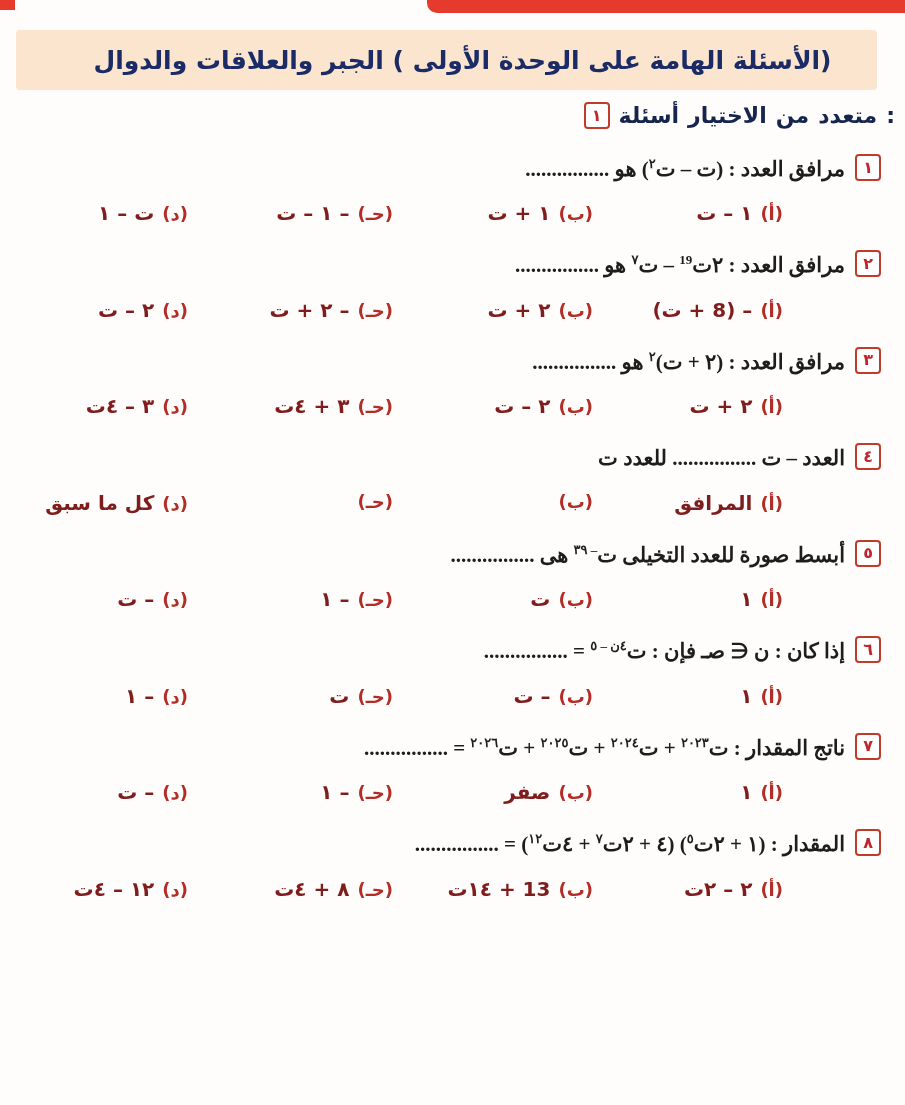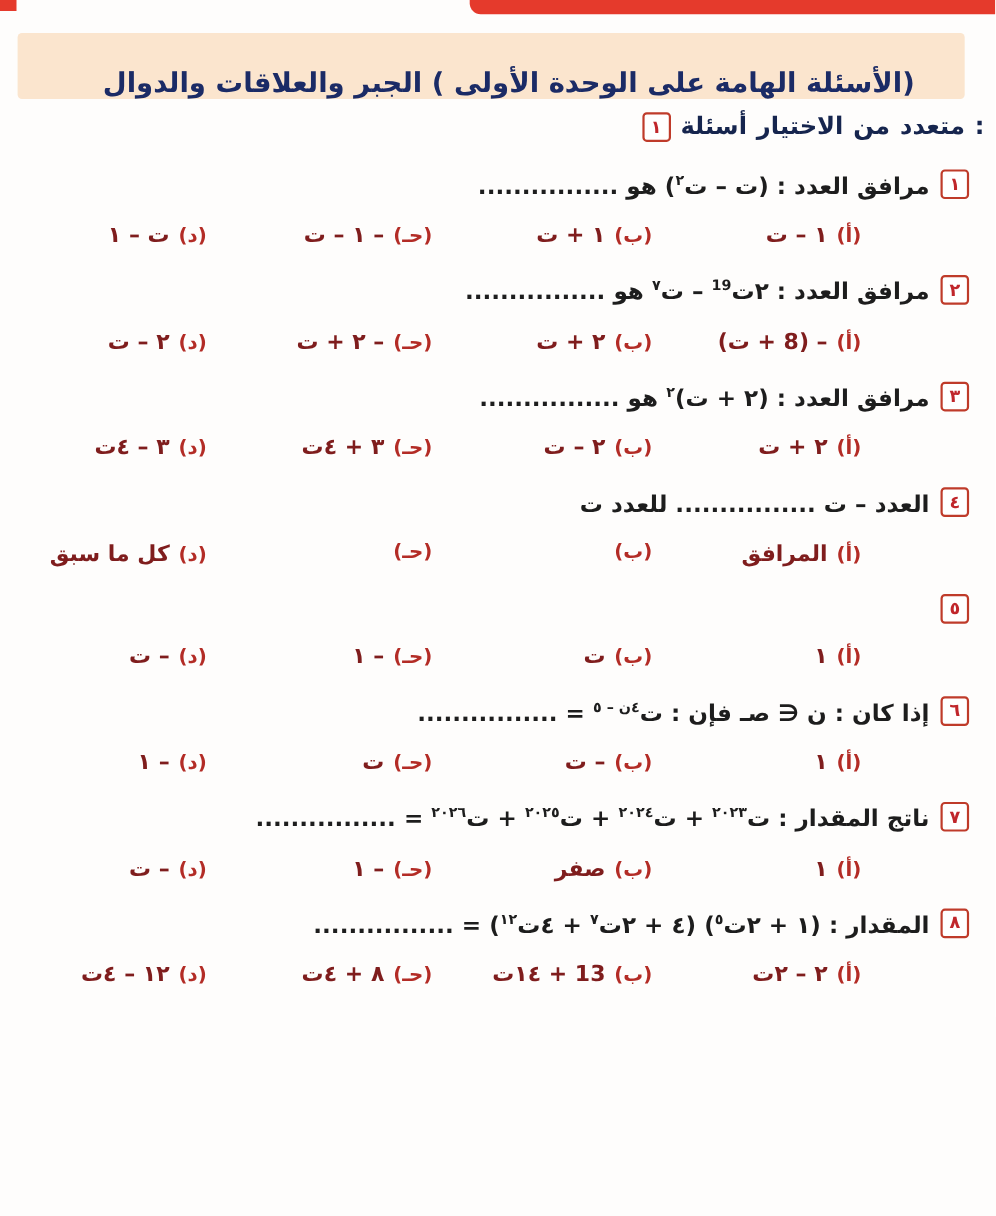--- a/index.html
+++ b/index.html
@@ -3,35 +3,35 @@
 <meta charset="utf-8">
 <style>
   html,body{margin:0;padding:0;background:#ffffff;}
   body{width:905px;height:1105px;font-family:"DejaVu Sans",sans-serif;}
   .page{position:relative;width:905px;height:1105px;background:#fefdfc;overflow:hidden;direction:rtl;}
 
   .top-bar{position:absolute;top:0;right:0;width:478px;height:13px;background:#e53a2c;border-bottom-left-radius:10px;}
   .top-mark{position:absolute;top:0;left:0;width:15px;height:10px;background:#e53a2c;}
 
   .title-band{margin:30px 28px 0 16px;height:60px;background:#fbe5ce;border-radius:4px;
-              display:flex;align-items:flex-end;justify-content:center;padding-left:32px;}
+              display:flex;align-items:center;justify-content:center;padding-left:32px;}
   .title-band .title-text{color:#1b2b66;font-size:25px;font-weight:bold;}
 
   .badge{display:inline-flex;align-items:center;justify-content:center;flex:0 0 auto;
          width:26px;height:27px;box-sizing:border-box;border:2.5px solid #bf3b2a;border-radius:4px;
          background:#fff;color:#c0262b;font-size:16px;font-weight:bold;line-height:1;}
 
   
   .section-header{direction:ltr;display:flex;justify-content:flex-end;align-items:center;gap:9px;
                   padding:12px 10px 0 0;color:#16254e;font-size:22px;font-weight:bold;}
 
   .question{padding-right:24px;margin-top:25px;}
   .q-line{display:flex;align-items:flex-start;gap:10px;direction:rtl;
           color:#1d1d1d;font-size:21px;font-weight:bold;}
-  .q-text{line-height:1.45;}
+  .q-text{line-height:1.45;font-family:Liberation Serif, serif;}
   sup{font-size:13px;line-height:0;}
 
   .opts{display:grid;grid-template-columns:190px 200px 205px auto;direction:rtl;
         padding-right:98px;margin-top:17px;font-size:20px;font-weight:bold;}
   .opt{display:flex;align-items:baseline;gap:8px;white-space:nowrap;}
   .letter{color:#b32c26;font-size:18px;}
   .expr{color:#7f1d1d;}
 </style>
 </head>
 <body>
@@ -145,20 +145,21 @@
           </div>
           <div class="opt">
             <span class="letter">(د)</span>
             <span class="expr">كل ما سبق</span>
           </div>
         </div>
       </div>
       <div class="question">
         <div class="q-line">
           <span class="badge">٥</span>
+          <span class="q-text">أبسط صورة للعدد التخيلى ت<sup>– ٣٩</sup>  هى   ................</span>
         </div>
         <div class="opts">
           <div class="opt">
             <span class="letter">(أ)</span>
             <span class="expr">١</span>
           </div>
           <div class="opt">
             <span class="letter">(ب)</span>
             <span class="expr">ت</span>
           </div>

